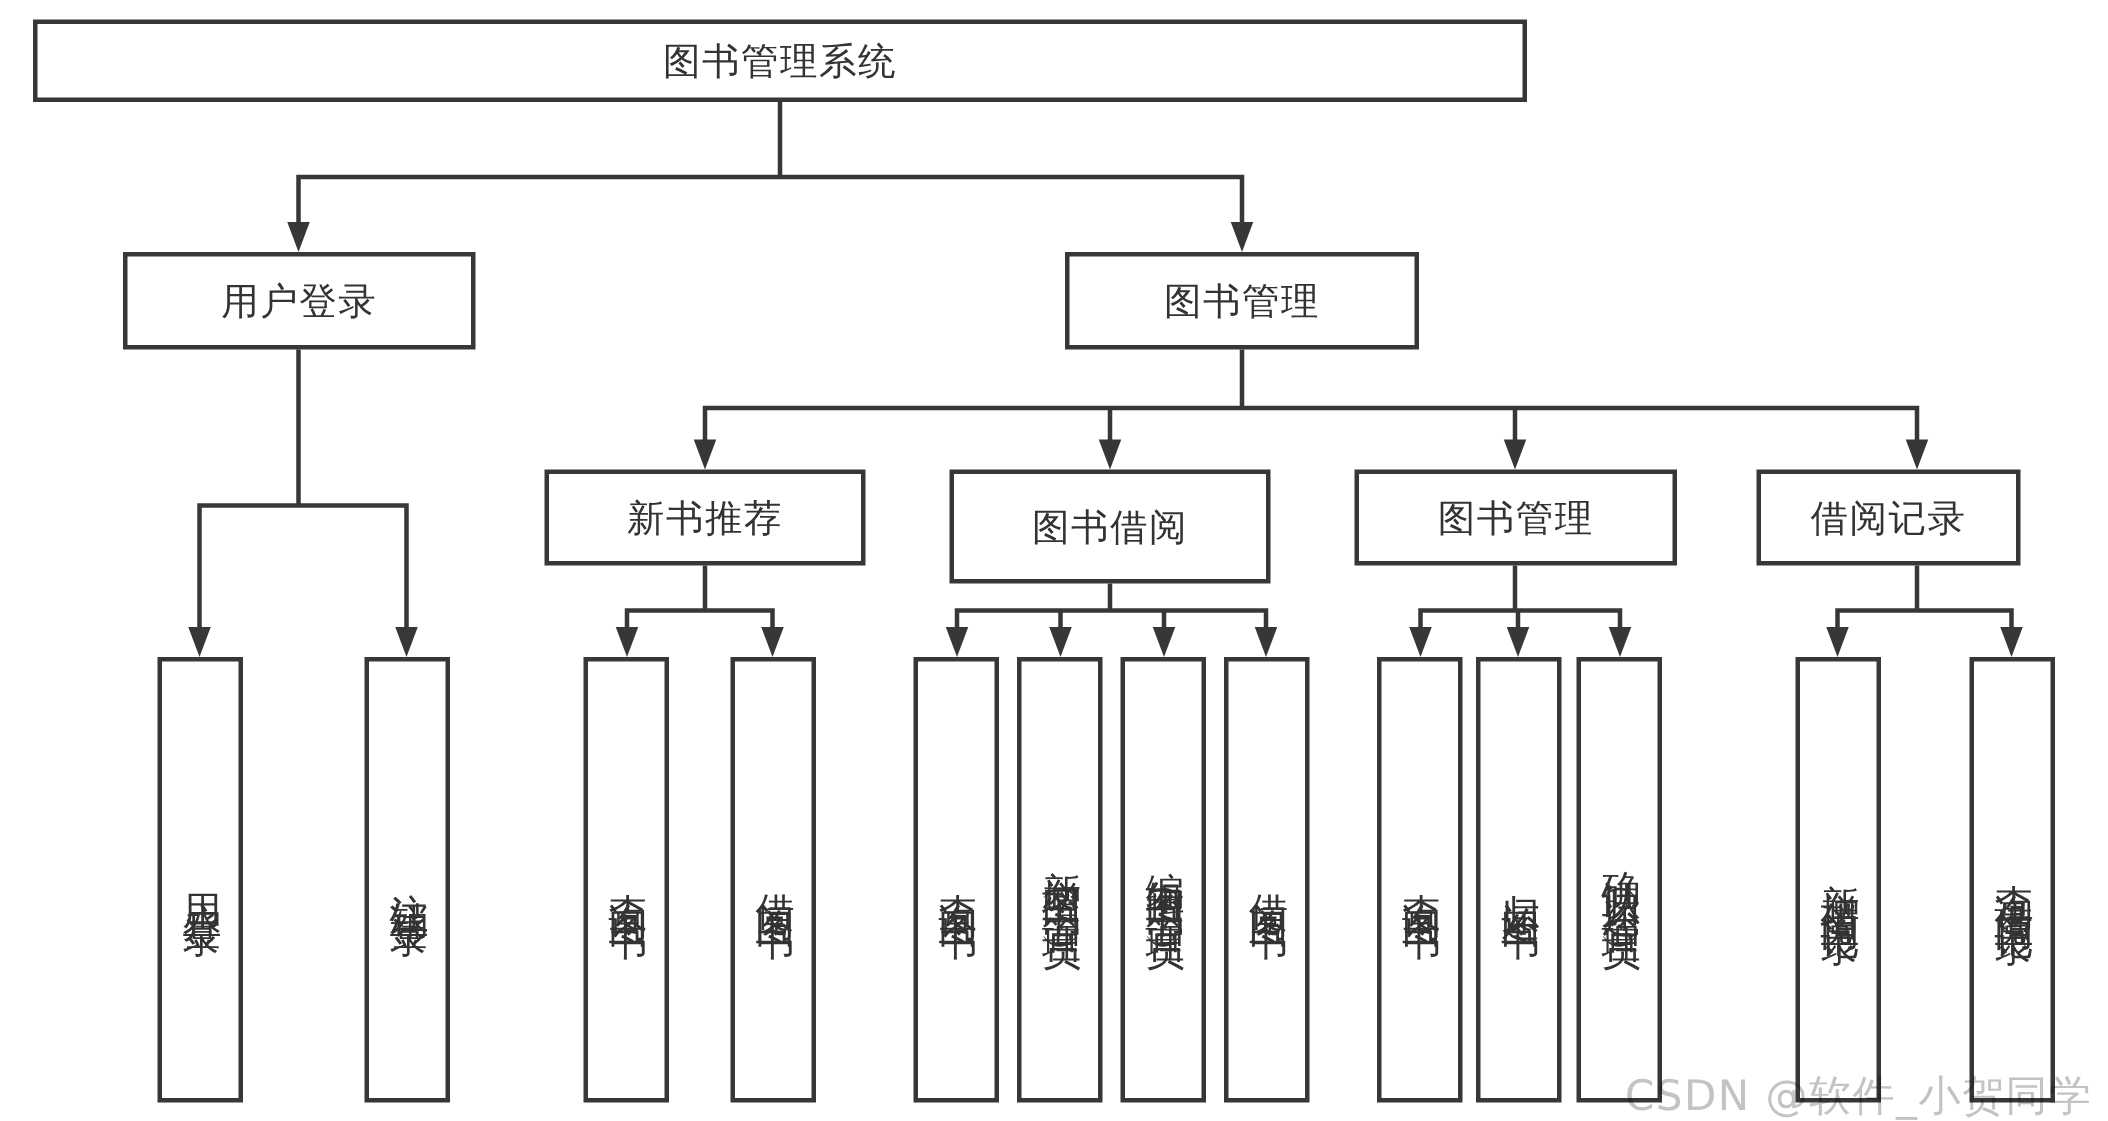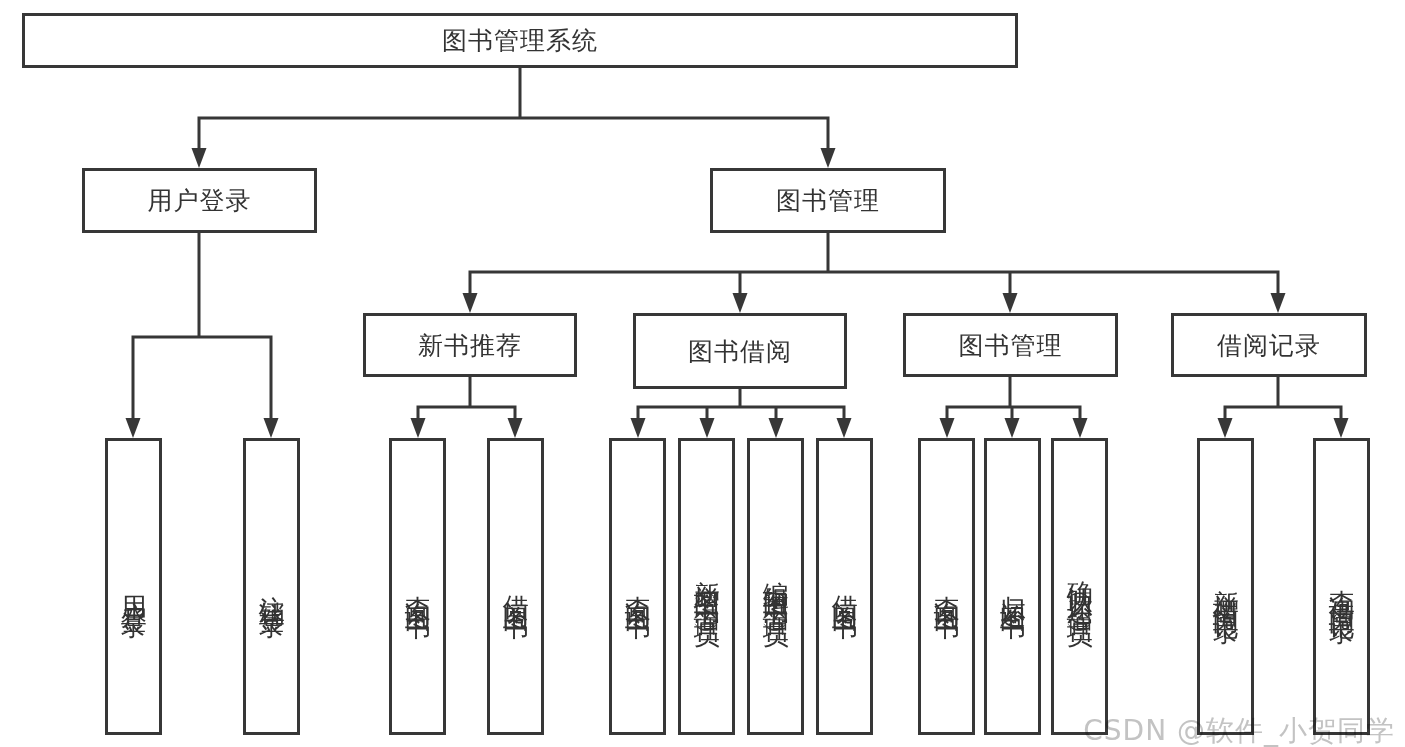--- a/index.html
+++ b/index.html
@@ -105,21 +105,21 @@
 
   <div class="box h-box" style="left:710px;top:168px;width:236px;height:65px">
     <span class="lbl">图书管理</span>
   </div>
   <div class="box h-box" style="left:633px;top:313px;width:214px;height:76px">
     <span class="lbl">图书借阅</span>
   </div>
   <div class="box h-box" style="left:903px;top:313px;width:215px;height:64px">
     <span class="lbl">图书管理</span>
   </div>
-  <div class="box h-box" style="left:1171px;top:313px;width:196px;height:64px">
+  <div class="box h-box" style="left:1171px;top:313px;width:176px;height:64px">
     <span class="lbl">借阅记录</span>
   </div>
 
   <div class="box v-box" style="left:105px;top:438px;width:57px;height:297px">
     <span class="lbl">用户登录</span>
   </div>
   <div class="box v-box" style="left:243px;top:438px;width:57px;height:297px">
     <span class="lbl">注销登录</span>
   </div>
 

